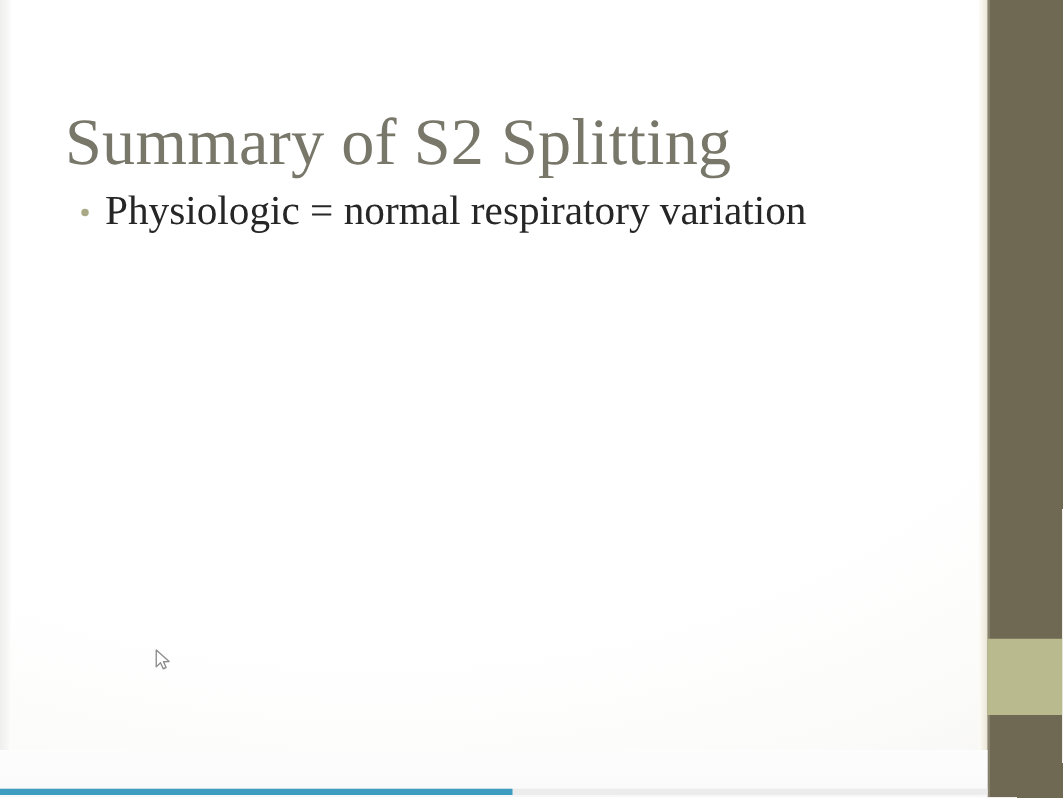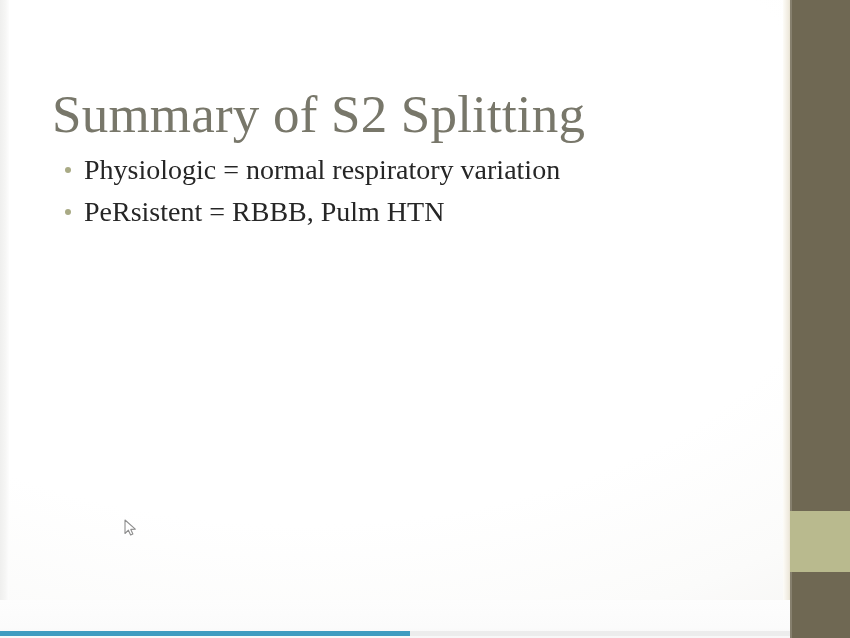--- a/index.html
+++ b/index.html
@@ -74,21 +74,21 @@
     top: 155px;
     width: 700px;
     margin: 0;
     padding: 0;
     list-style: none;
   }
   .bullet-item {
     position: relative;
     padding-left: 22px;
     margin: 0 0 12.5px 0;
-    font-size: 28px;
+    font-size: 33px;
     line-height: 29px;
     color: #262626;
     white-space: nowrap;
   }
   .bullet-dot {
     position: absolute;
     left: 3px;
     top: 12px;
     width: 6px;
     height: 6px;
@@ -170,24 +170,20 @@
     <div class="slide-left-gutter"></div>
     <div class="slide-right-edge"></div>
 
     <h1 class="slide-title">Summary of S2 Splitting</h1>
 
     <ul class="bullet-list">
       <li class="bullet-item">
         <span class="bullet-dot"></span>
         <span>Physiologic = normal respiratory variation</span>
       </li>
-      <li class="bullet-item">
-        <span class="bullet-dot"></span>
-        <span>PeRsistent = RBBB, Pulm HTN</span>
-      </li>
     </ul>
   </div>
 
   <div class="side-panel">
     <div class="side-panel-inner-edge"></div>
     <div class="side-panel-highlight"></div>
   </div>
 
   <div class="player-bar">
     

